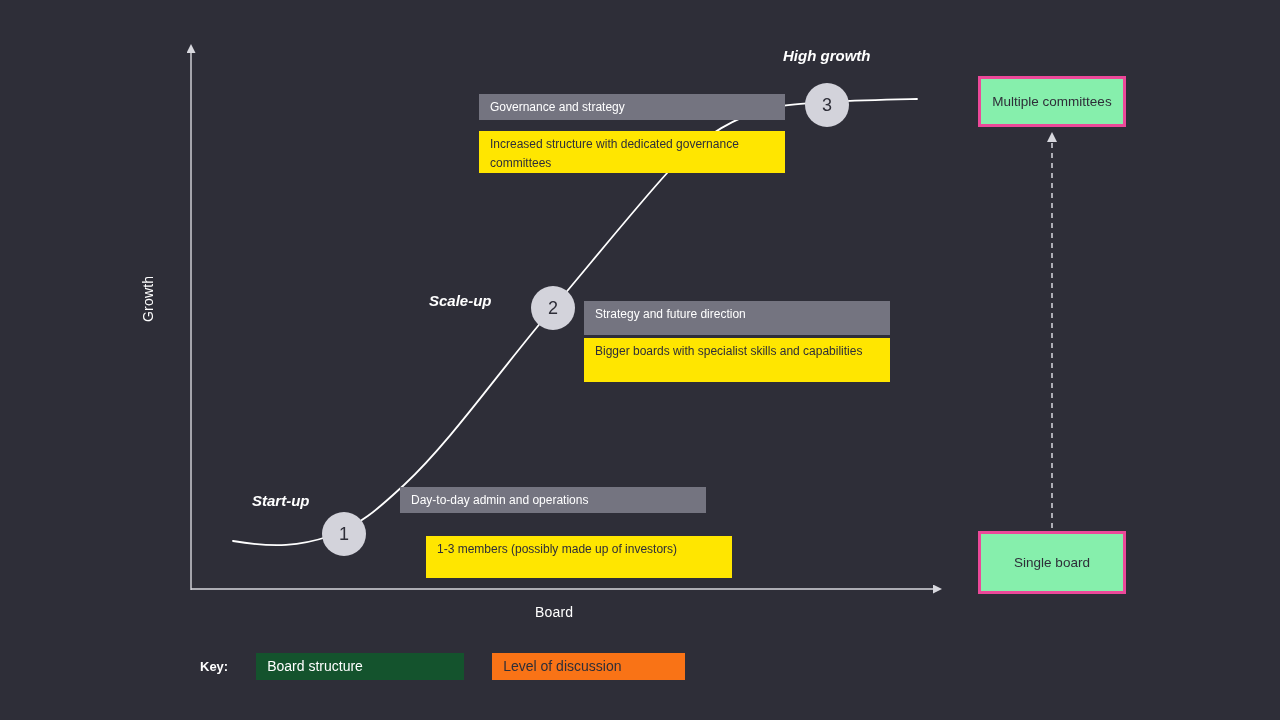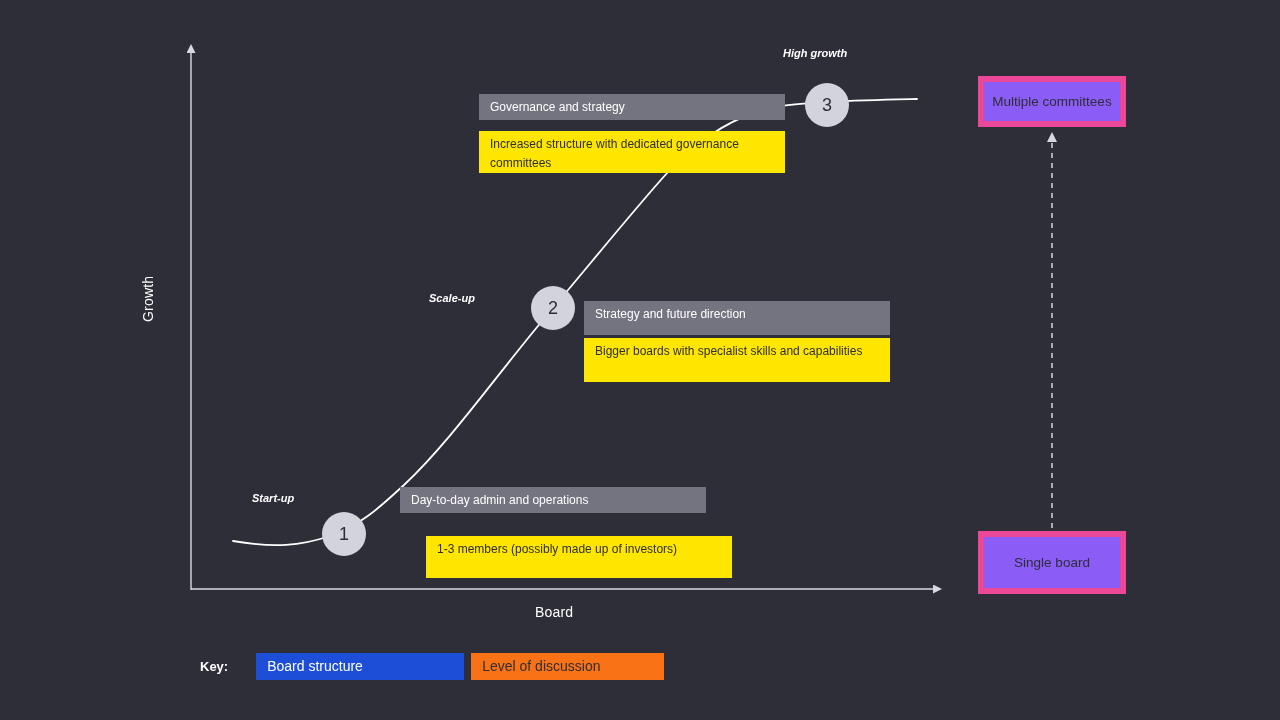--- a/index.html
+++ b/index.html
@@ -41,21 +41,21 @@
   }
   #x-axis-title {
     left: 535px;
     top: 604px;
   }
 
   
   .stage-caption {
     position: absolute;
     color: #ffffff;
-    font-size: 11px;
+    font-size: 15px;
     font-style: italic;
     font-weight: bold;
     white-space: nowrap;
   }
 
   
   .node-circle {
     position: absolute;
     width: 44px;
     height: 44px;
@@ -83,23 +83,23 @@
     color: #ffffff;
   }
   .bar.discussion {
     background: #ffe600;
     color: #2e2e38;
   }
 
   
   .side-box {
     position: absolute;
-    background: #8b5cf6;
-    color: #2e2e38;
-    border: 6px solid #ec4899;
+    background: #86efac;
+    color: #2e2e38;
+    border: 3px solid #ec4899;
     box-sizing: border-box;
     font-size: 13.5px;
     display: flex;
     align-items: center;
     justify-content: center;
     text-align: right;
   }
 
   
   #key-row {
@@ -119,23 +119,23 @@
   .key-swatch {
     height: 27px;
     box-sizing: border-box;
     display: flex;
     align-items: center;
     font-size: 14px;
     padding-left: 11px;
   }
   #key-swatch-structure {
     width: 208px;
-    background: #1d4ed8;
-    color: #ffffff;
-    margin-right: 7px;
+    background: #14532d;
+    color: #ffffff;
+    margin-right: 28px;
   }
   #key-swatch-discussion {
     width: 193px;
     background: #f97316;
     color: #2e2e38;
   }
 </style>
 </head>
 <body>
 

